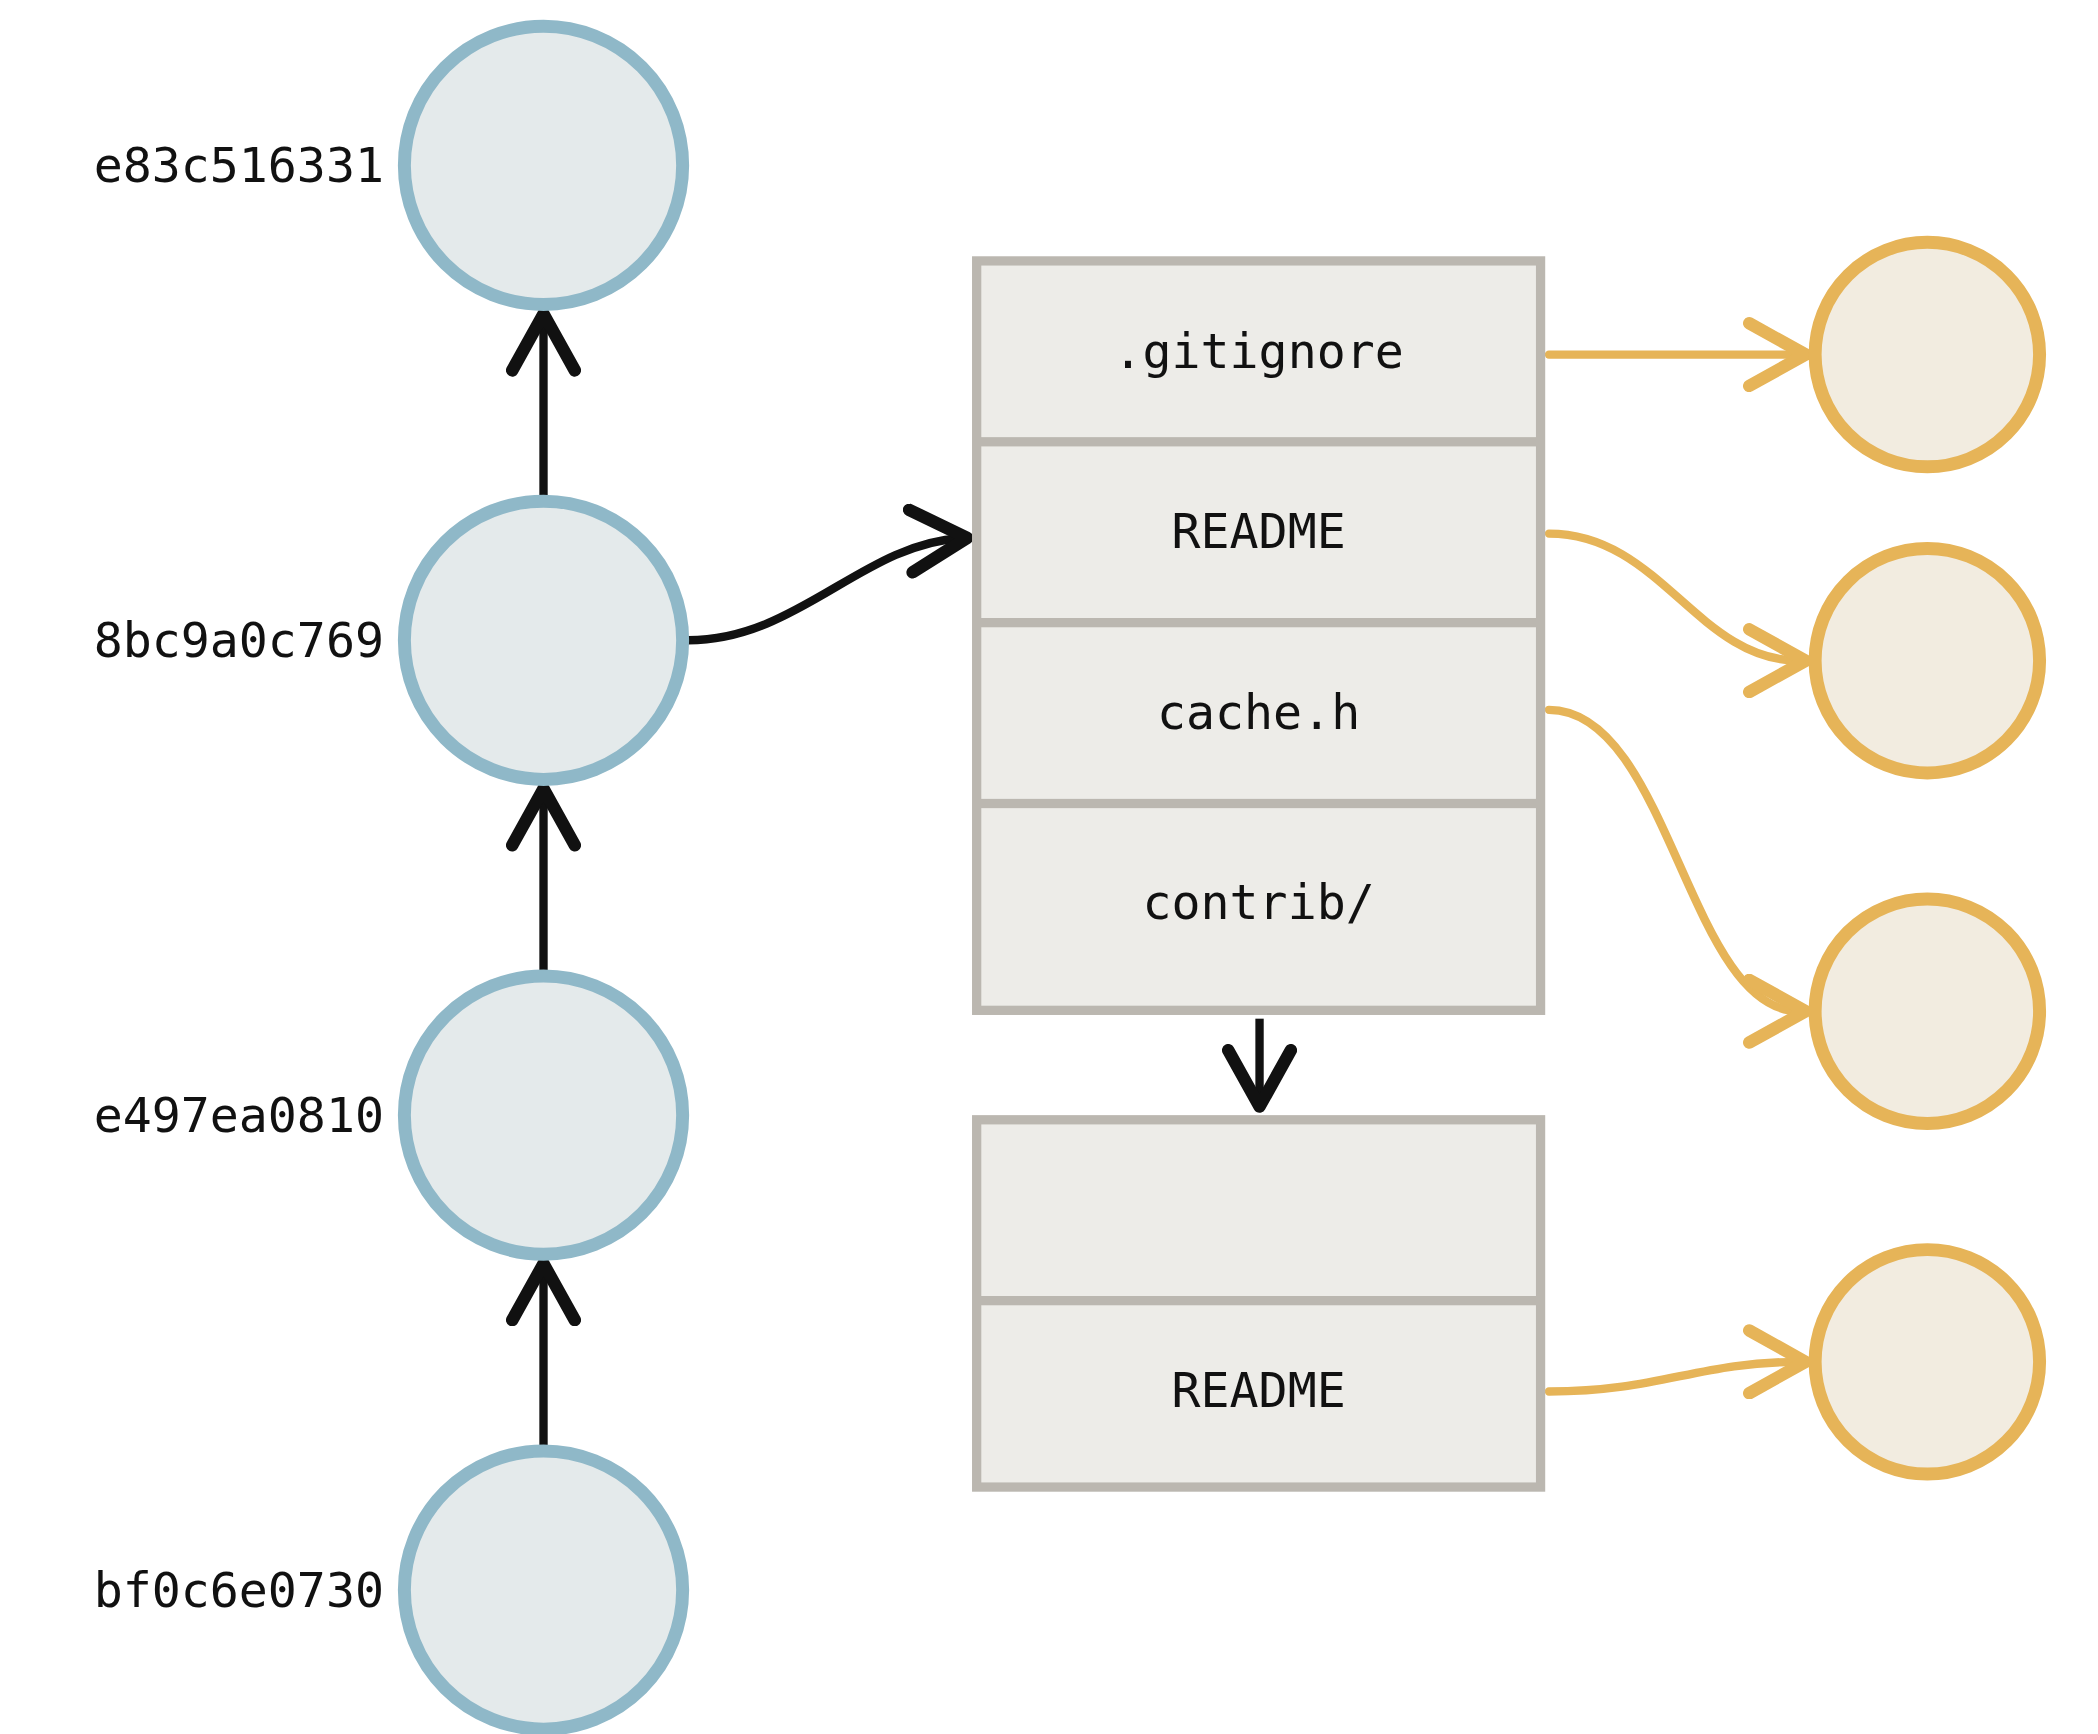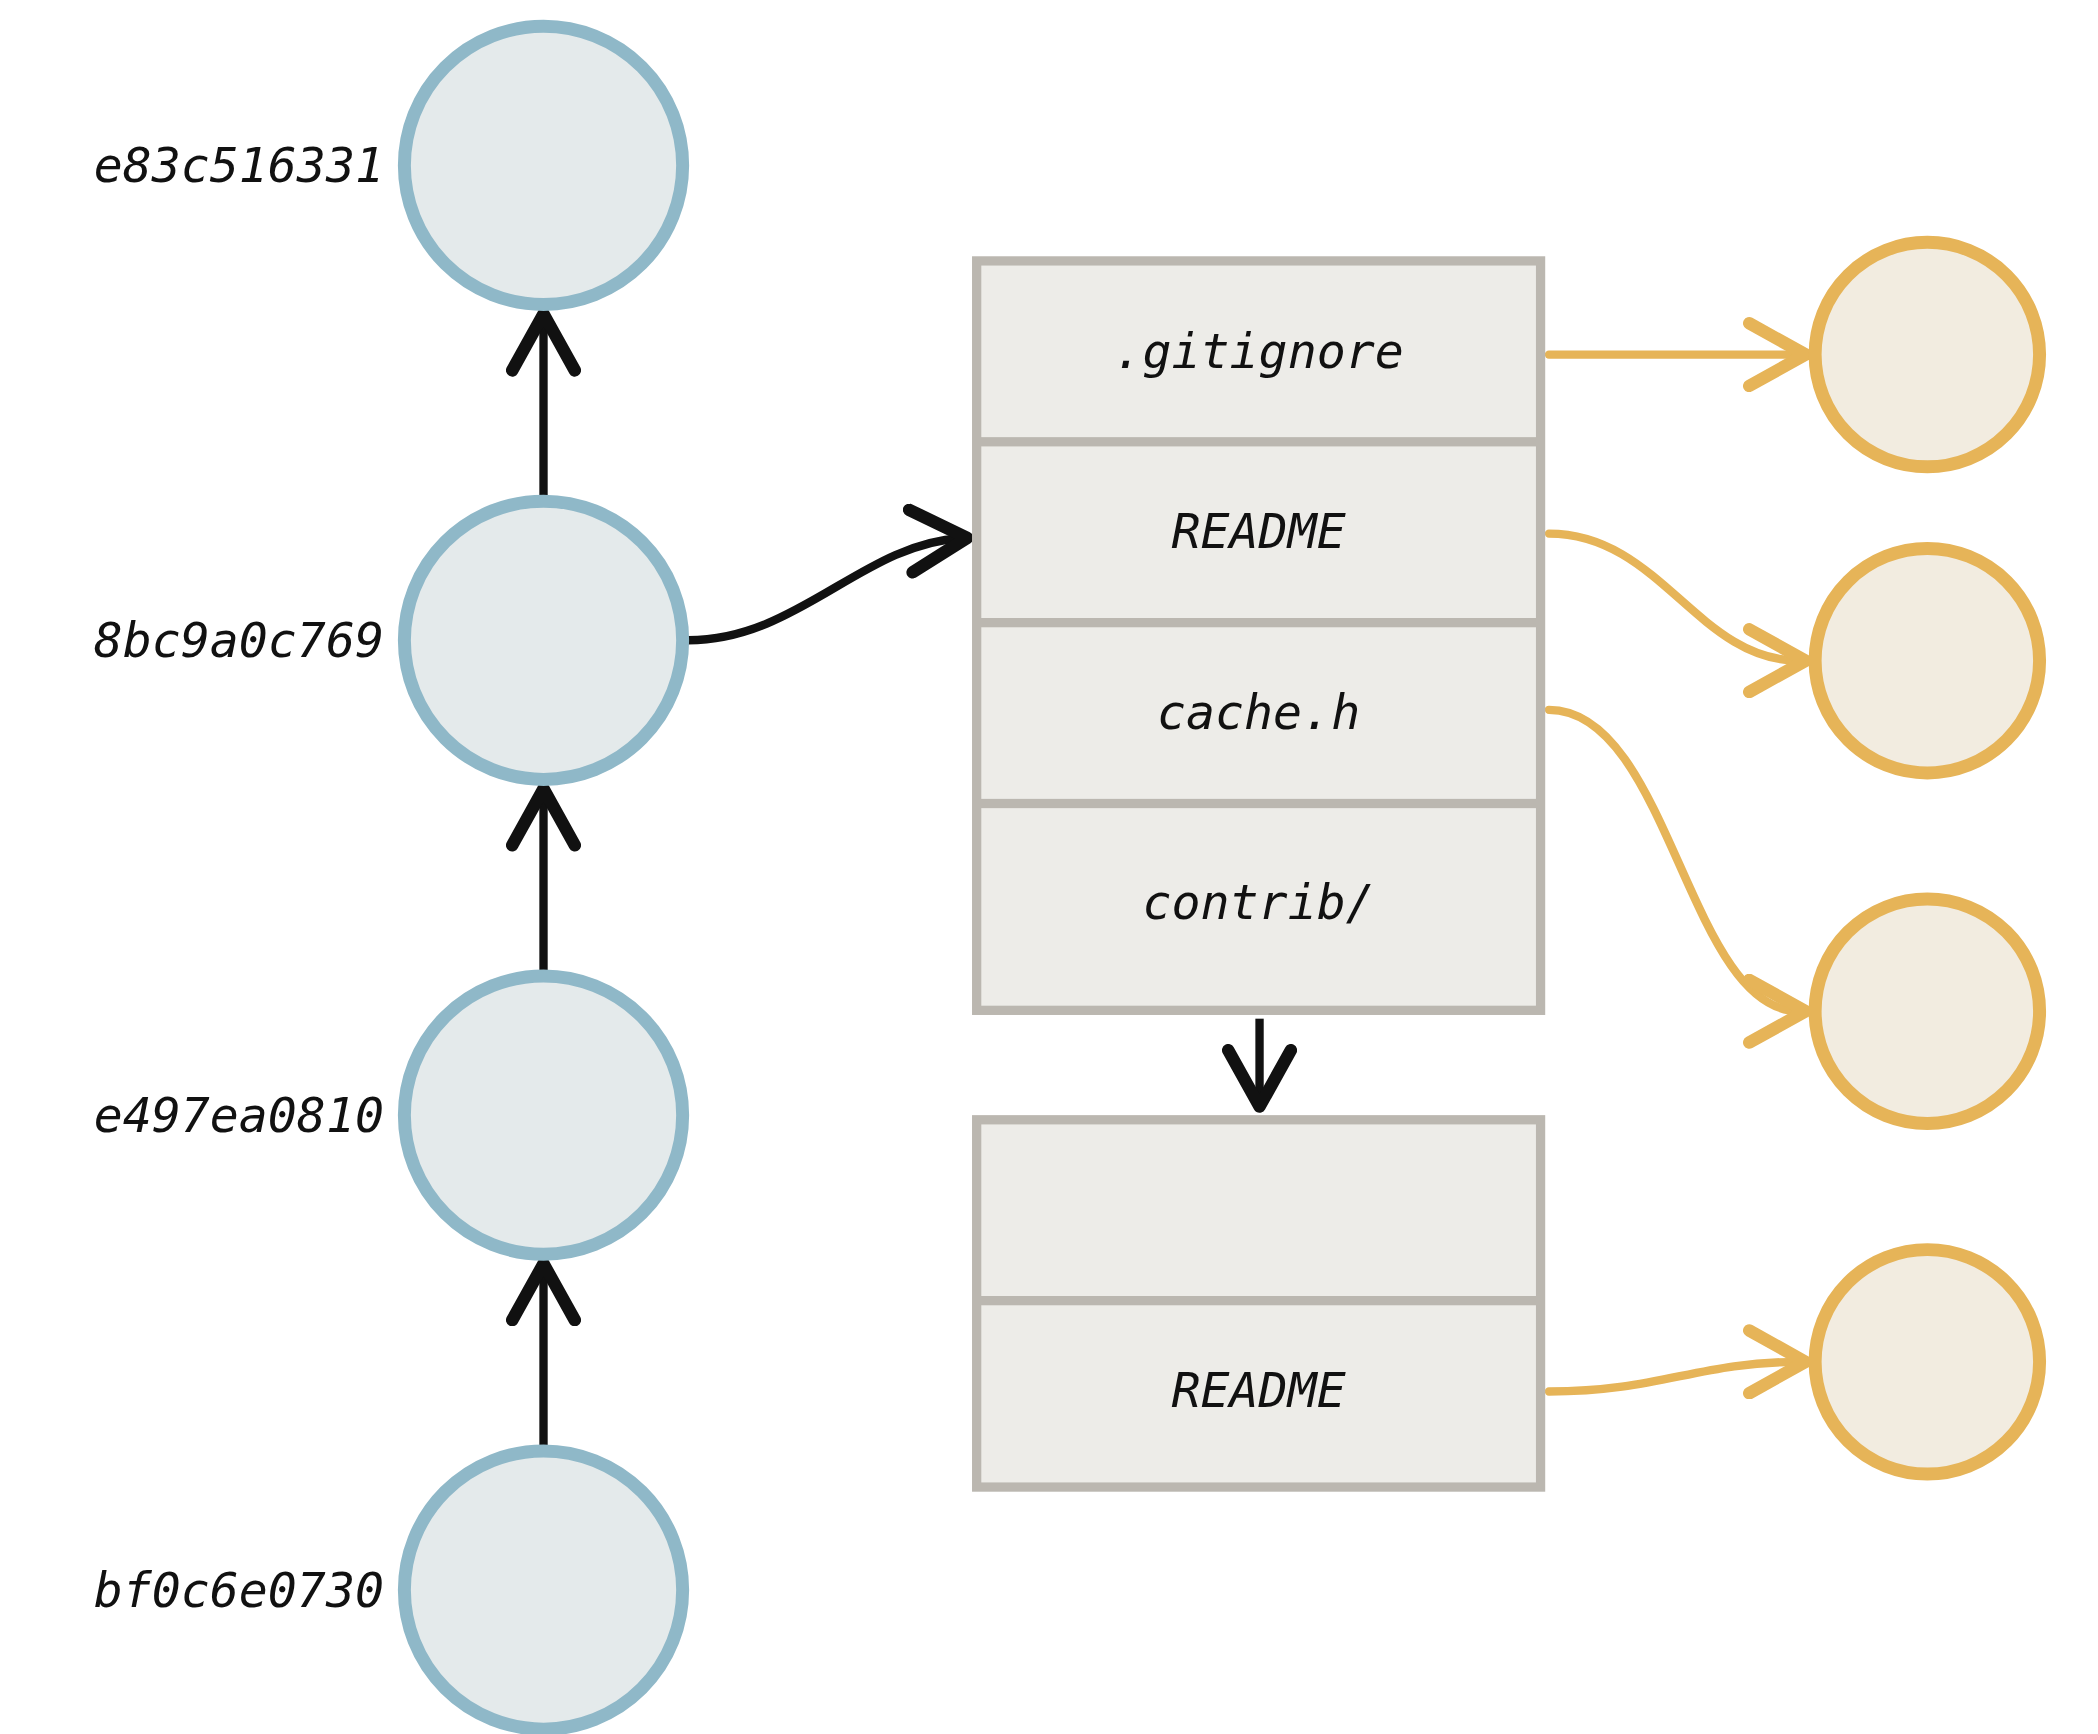--- a/index.html
+++ b/index.html
@@ -10,21 +10,20 @@
   }
   body {
     font-family: "DejaVu Sans Mono", monospace;
   }
   #canvas {
     position: relative;
     width: 2098px;
     height: 1735px;
     background: #ffffff;
     overflow: hidden;
-    font-style: italic;
   }
   #scene {
     position: absolute;
     left: 0;
     top: 0;
     width: 2098px;
     height: 1735px;
   }
   .commit-label {
     font-family: "DejaVu Sans Mono", monospace;

